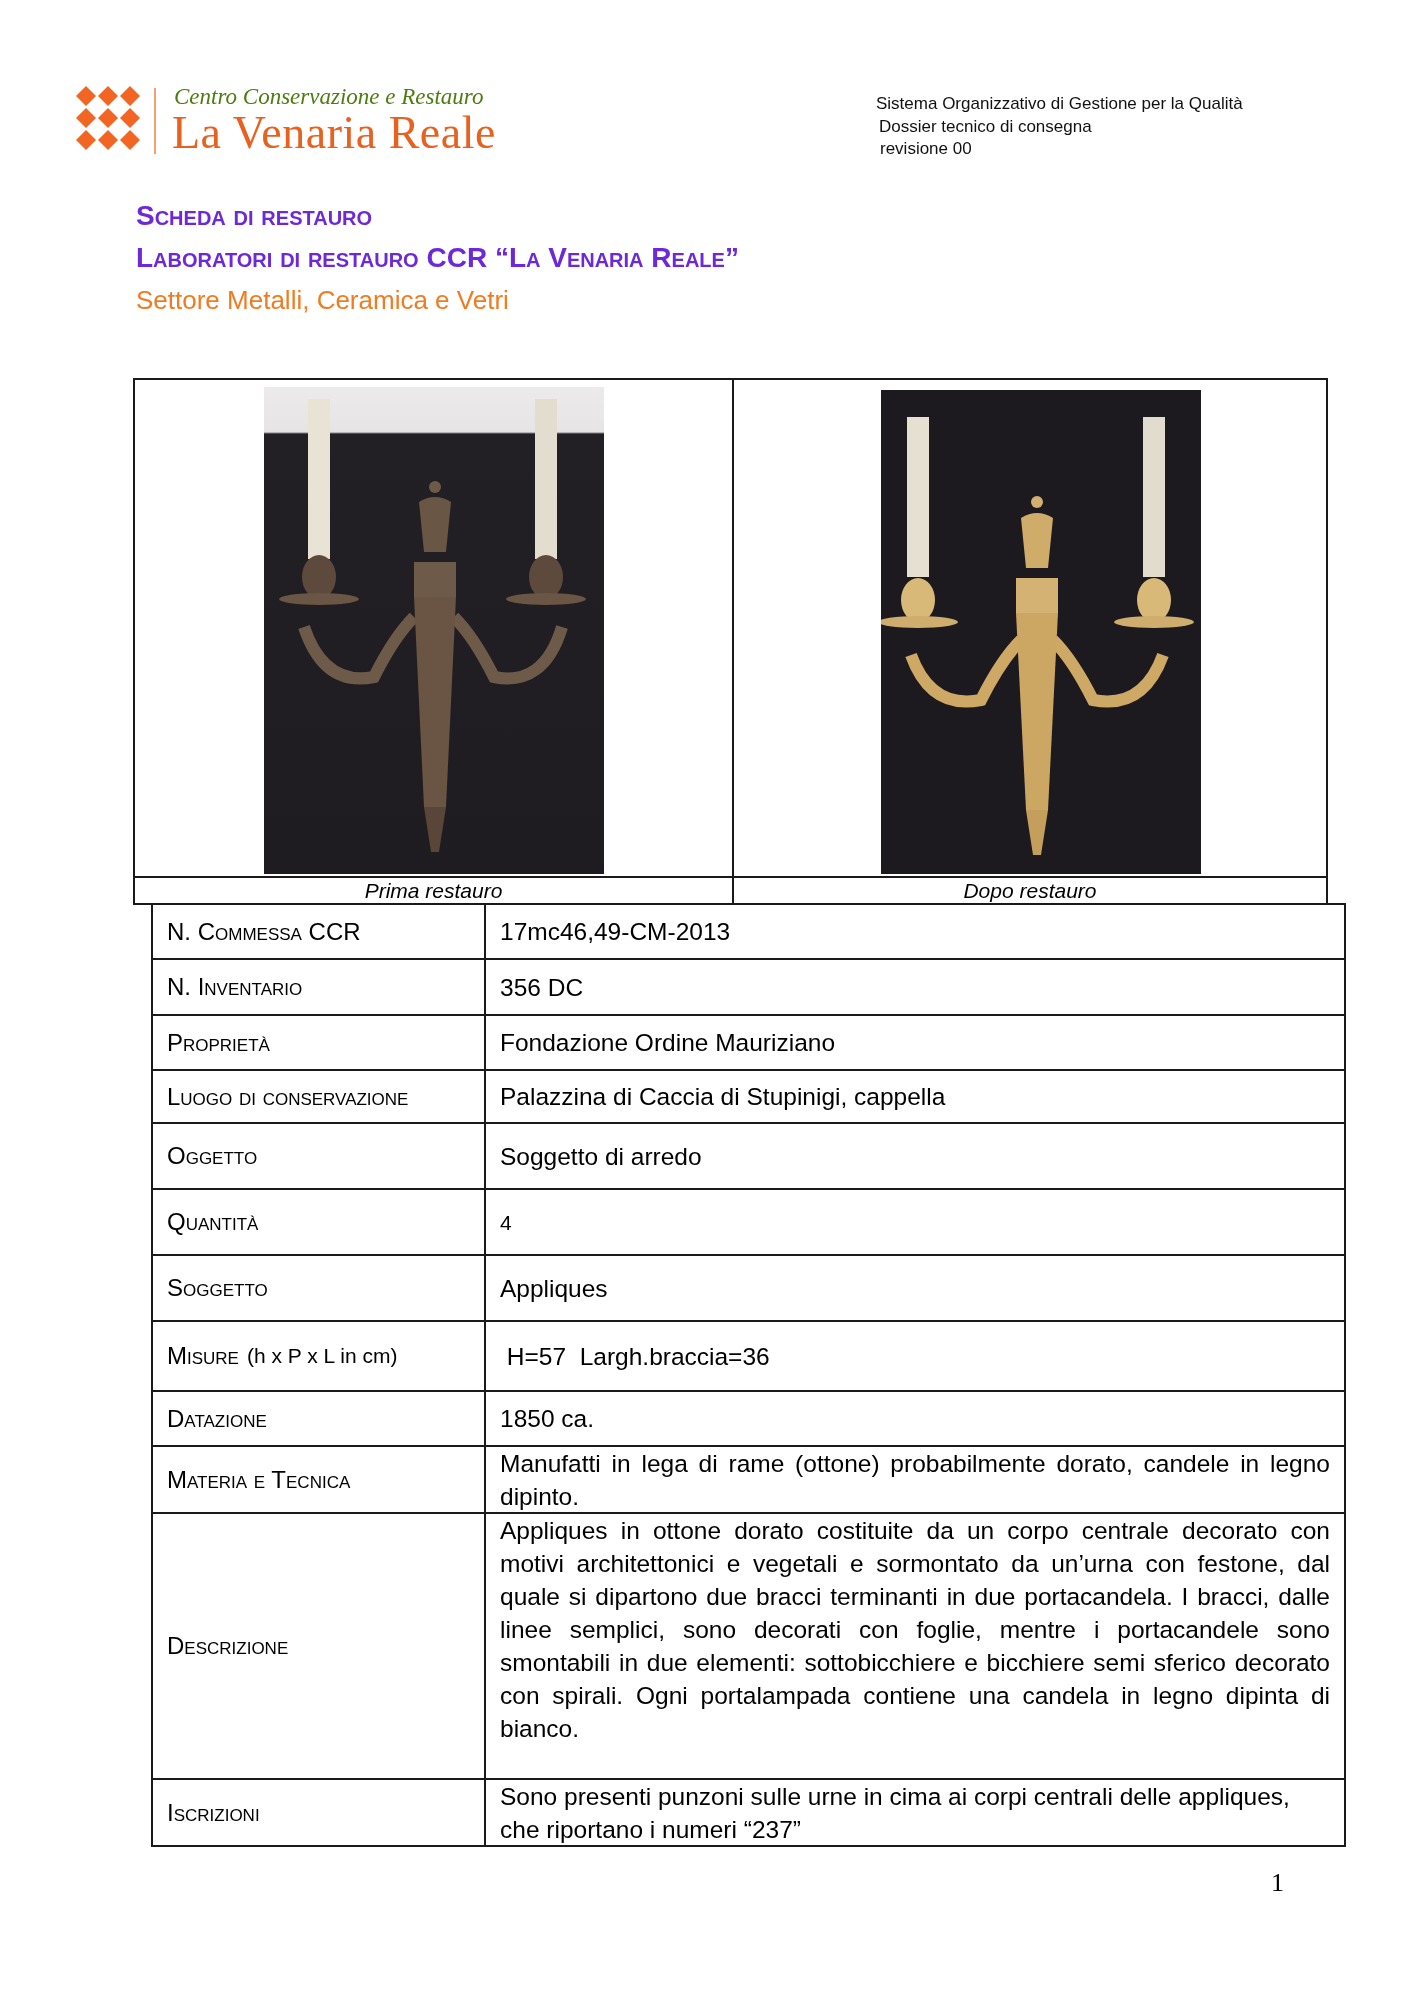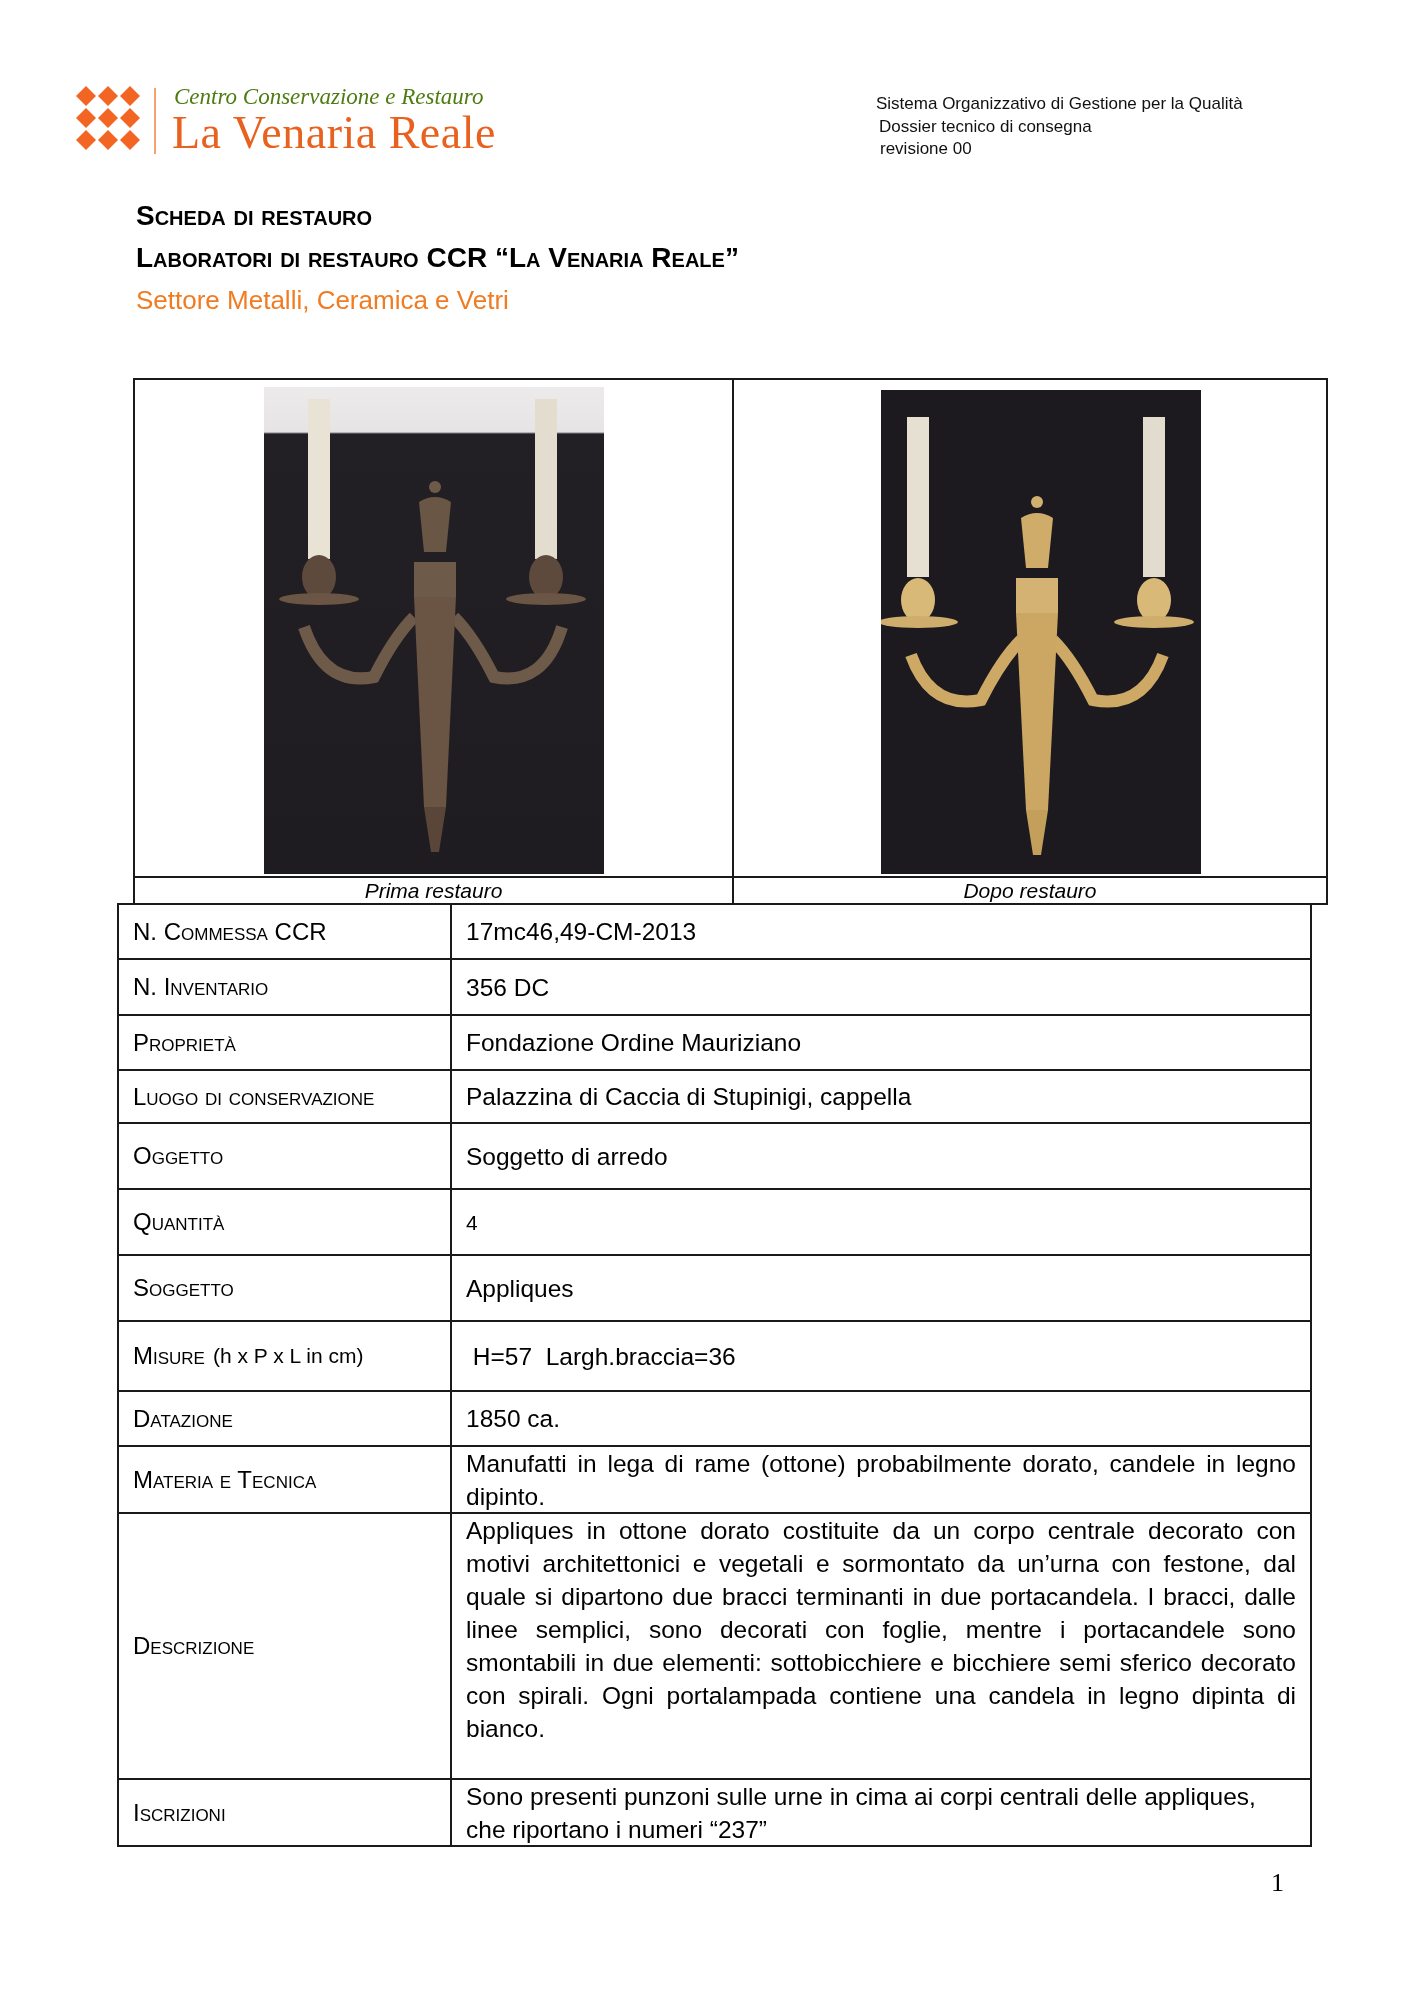--- a/index.html
+++ b/index.html
@@ -13,42 +13,42 @@
   .logo-top { left:174px; top:84px; font-family:"Liberation Serif", serif; font-style:italic; font-size:23px; color:#4d7c0f; white-space:nowrap; }
   .logo-main { left:172px; top:106px; font-family:"Liberation Serif", serif; font-size:46px; color:#e8611f; white-space:nowrap; letter-spacing:0.5px; }
 
   
   .hdr { font-size:17px; color:#111; white-space:nowrap; }
   .hdr1 { left:876px; top:94px; }
   .hdr2 { left:879px; top:117px; }
   .hdr3 { left:880px; top:139px; }
 
   
-  .title { color:#000000; font-weight:bold; white-space:nowrap; font-variant:small-caps; }
+  .title { color:#6d28d9; font-weight:bold; white-space:nowrap; font-variant:small-caps; }
   .t1 { left:136px; top:200px; font-size:28px; }
   .t2 { left:136px; top:242px; font-size:28px; }
   .t3 { left:136px; top:285px; font-size:26px; color:#f07b21; font-weight:normal; white-space:nowrap; }
 
   
   .frame { border:2px solid #1a1a1a; box-sizing:border-box; }
   .photo-table { left:133px; top:378px; width:1195px; height:527px; }
   .photo-cell { position:absolute; top:0; height:496px; box-sizing:border-box; }
   .photo-cell.left { left:0; width:599px; border-right:2px solid #1a1a1a; }
   .photo-cell.right { left:599px; width:592px; }
   .photo-labels { position:absolute; left:0; top:496px; width:100%; height:27px; border-top:2px solid #1a1a1a; box-sizing:border-box; }
   .photo-label { position:absolute; top:0; height:25px; line-height:25px; text-align:center; font-style:italic; font-size:21px; }
   .photo-label.left { left:0; width:599px; border-right:2px solid #1a1a1a; box-sizing:border-box; }
   .photo-label.right { left:599px; width:592px; }
 
   .photo { position:absolute; background:#1d1b1f; overflow:hidden; }
   .photo.before { left:129px; top:7px; width:340px; height:487px; background:linear-gradient(180deg,#eceaea 0px,#e6e4e4 45px,#222025 47px,#1e1c21 100%); }
   .photo.after { left:147px; top:10px; width:320px; height:484px; background:#1c1a1e; }
   .photo svg { position:absolute; left:0; top:0; width:100%; height:100%; }
 
-  .data-table { left:117px; top:903px; width:1195px; }
+  .data-table { left:151px; top:903px; width:1195px; }
   .row { position:relative; border-left:2px solid #1a1a1a; border-right:2px solid #1a1a1a; border-bottom:2px solid #1a1a1a; box-sizing:border-box; display:flex; }
   .row:first-child { border-top:2px solid #1a1a1a; }
   .cell-k { width:333px; border-right:2px solid #1a1a1a; box-sizing:border-box; display:flex; align-items:center; padding-left:14px; font-size:24px; font-variant:small-caps; white-space:nowrap; }
   .cell-k .note { font-variant:normal; font-size:21px; margin-left:8px; }
   .cell-v { flex:1; display:flex; align-items:center; padding:0 14px 0 14px; font-size:24.5px; line-height:33px; }
   .cell-v.small { font-size:21px; }
   .cell-v.just { text-align:justify; text-align-last:left; align-items:flex-start; }
   .cell-v.top { align-items:flex-start; padding-top:0; }
 
   .pagenum { left:1271px; top:1868px; font-family:"Liberation Serif", serif; font-size:26px; }

